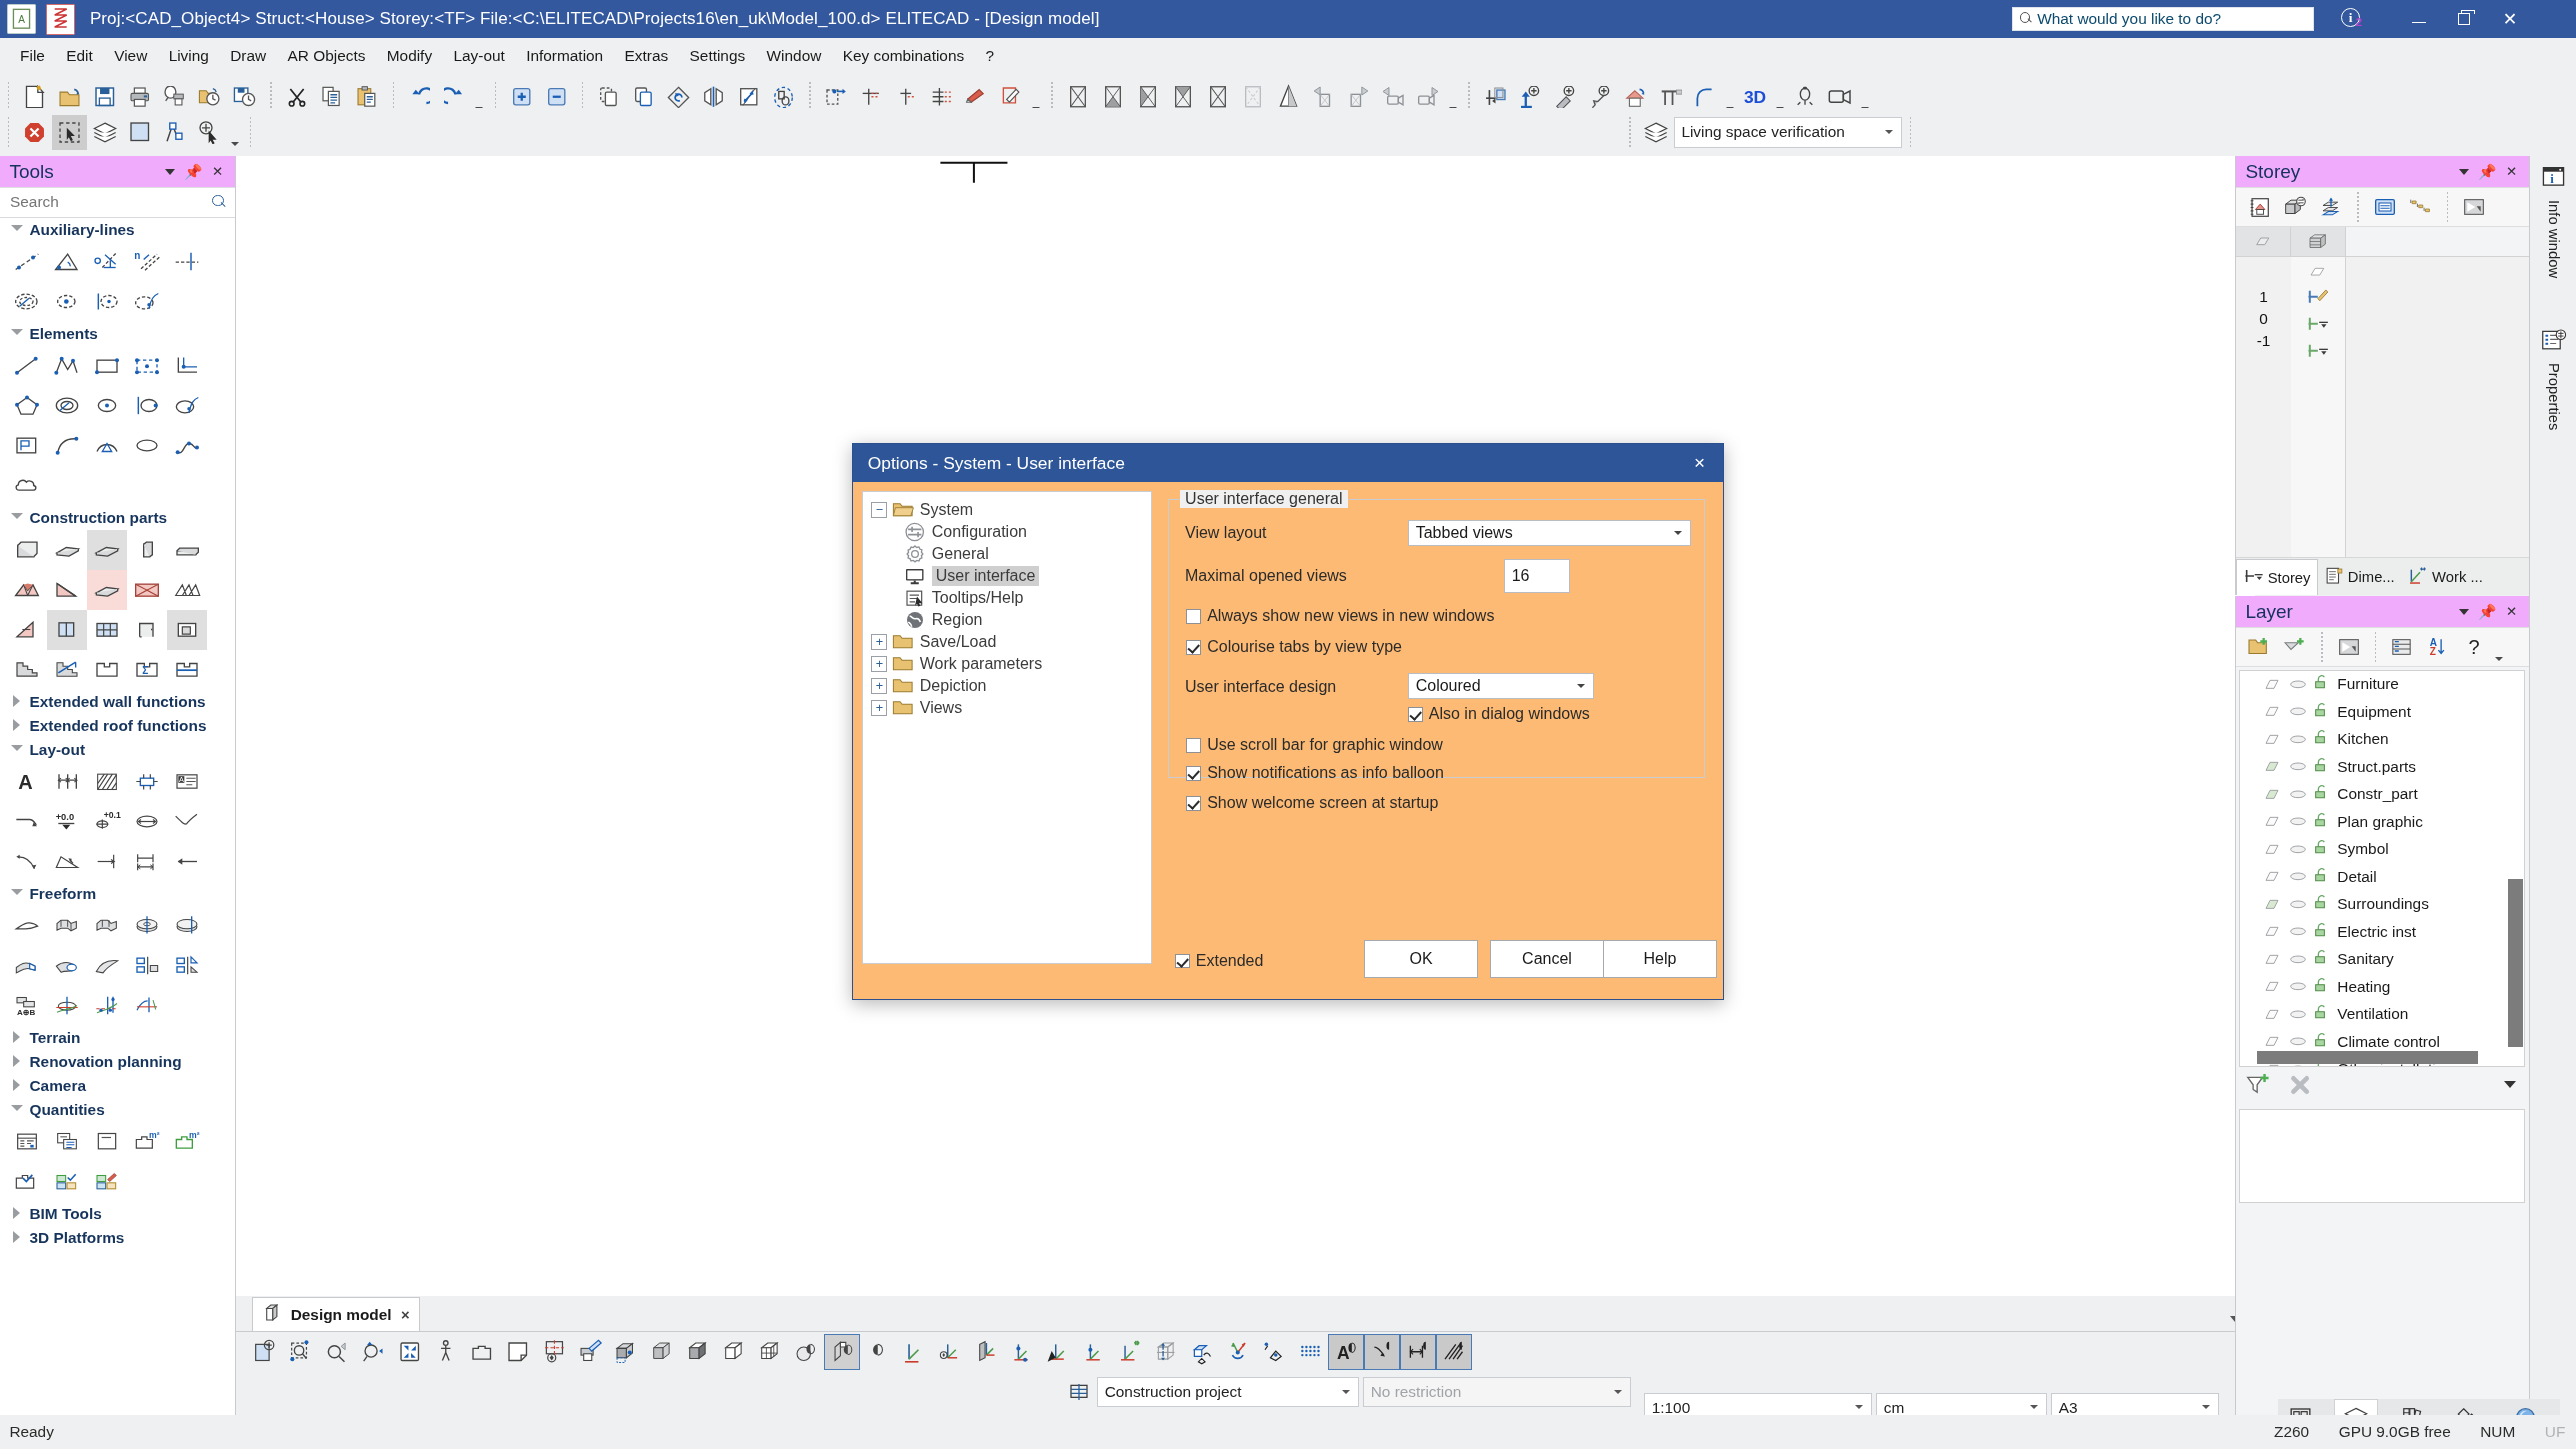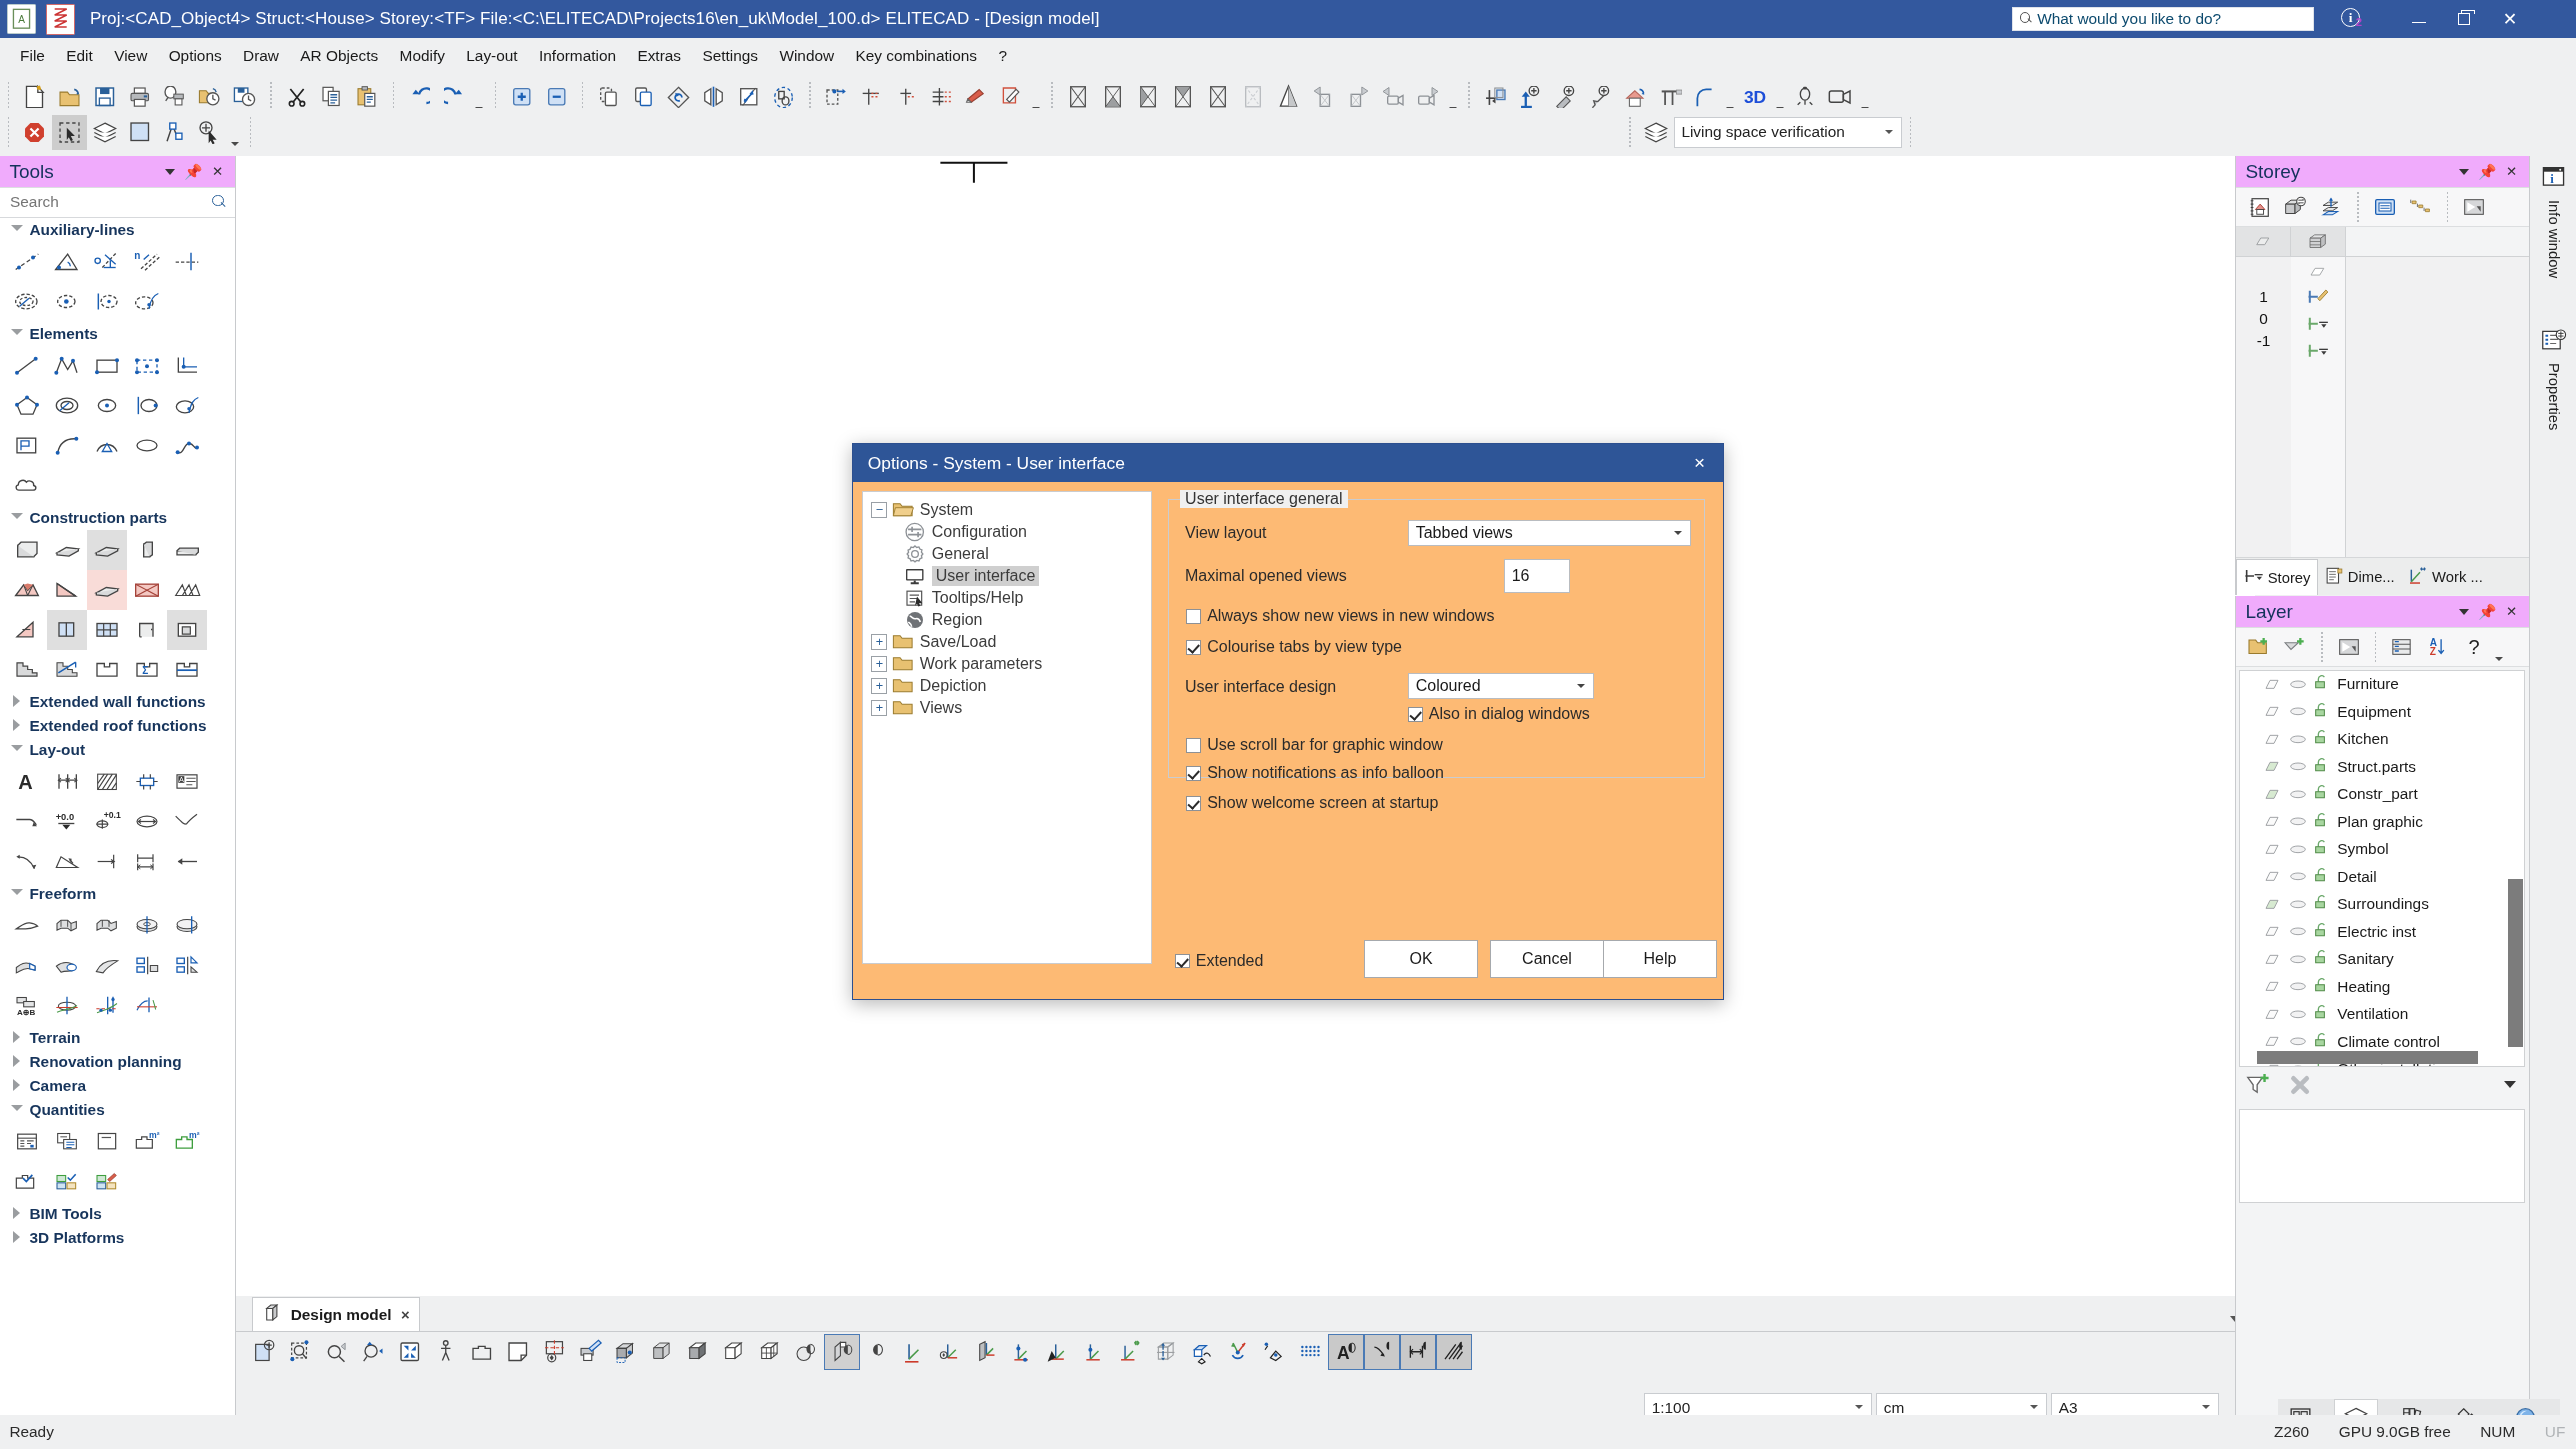--- a/index.html
+++ b/index.html
@@ -263,21 +263,21 @@
     <div class="tb-btn tb-max">
         <div class="sq"></div>
       </div>
     <div class="tb-btn tb-close">✕</div>
   </div>
 
   <div class="menubar">
     <div class="mi">File</div>
     <div class="mi">Edit</div>
     <div class="mi">View</div>
-    <div class="mi">Options</div>
+    <div class="mi">Living</div>
     <div class="mi">Draw</div>
     <div class="mi">AR Objects</div>
     <div class="mi">Modify</div>
     <div class="mi">Lay-out</div>
     <div class="mi">Information</div>
     <div class="mi">Extras</div>
     <div class="mi">Settings</div>
     <div class="mi">Window</div>
     <div class="mi">Key combinations</div>
     <div class="mi">?</div>
@@ -1641,20 +1641,37 @@
         </svg>
       </div>
     <div class="bi gry">
         <svg width="25.5" height="25.5" viewBox="0 0 38 38">
           <path d="M6 30L22 8M12 30L28 8M18 30L32 10M24 30L32 19" stroke="#222" stroke-width="2"></path>
           <path d="M31 4a4 6 0 000 12z" fill="#222"></path>
         </svg>
       </div>
   </div>
 
+  <div class="statusrow">
+    <div style="width:825px"></div>
+    <div style="width:36px;display:flex;align-items:center;justify-content:center">
+      <svg width="24" height="24" viewBox="0 0 36 36">
+          <rect x="6" y="8" width="24" height="18" fill="none" stroke="#333" stroke-width="1.8"></rect>
+          <path d="M6 14h24M6 20h24M18 6v24" stroke="#2a6099" stroke-width="2"></path>
+        </svg>
+    </div>
+    <div class="combo" style="width:262px">
+      <span>Construction project</span>
+      <span class="arr"></span>
+    </div>
+    <div class="combo ph" style="width:268px;margin-left:4px">
+      <span>No restriction</span>
+      <span class="arr"></span>
+    </div>
+  </div>
 
   <div style="position:absolute;left:1644px;top:1393px;display:flex;">
     <div class="combo" style="width:228px">
       <span>1:100</span>
       <span class="arr"></span>
     </div>
     <div class="combo" style="width:171px;margin-left:4px">
       <span>cm</span>
       <span class="arr"></span>
     </div>

